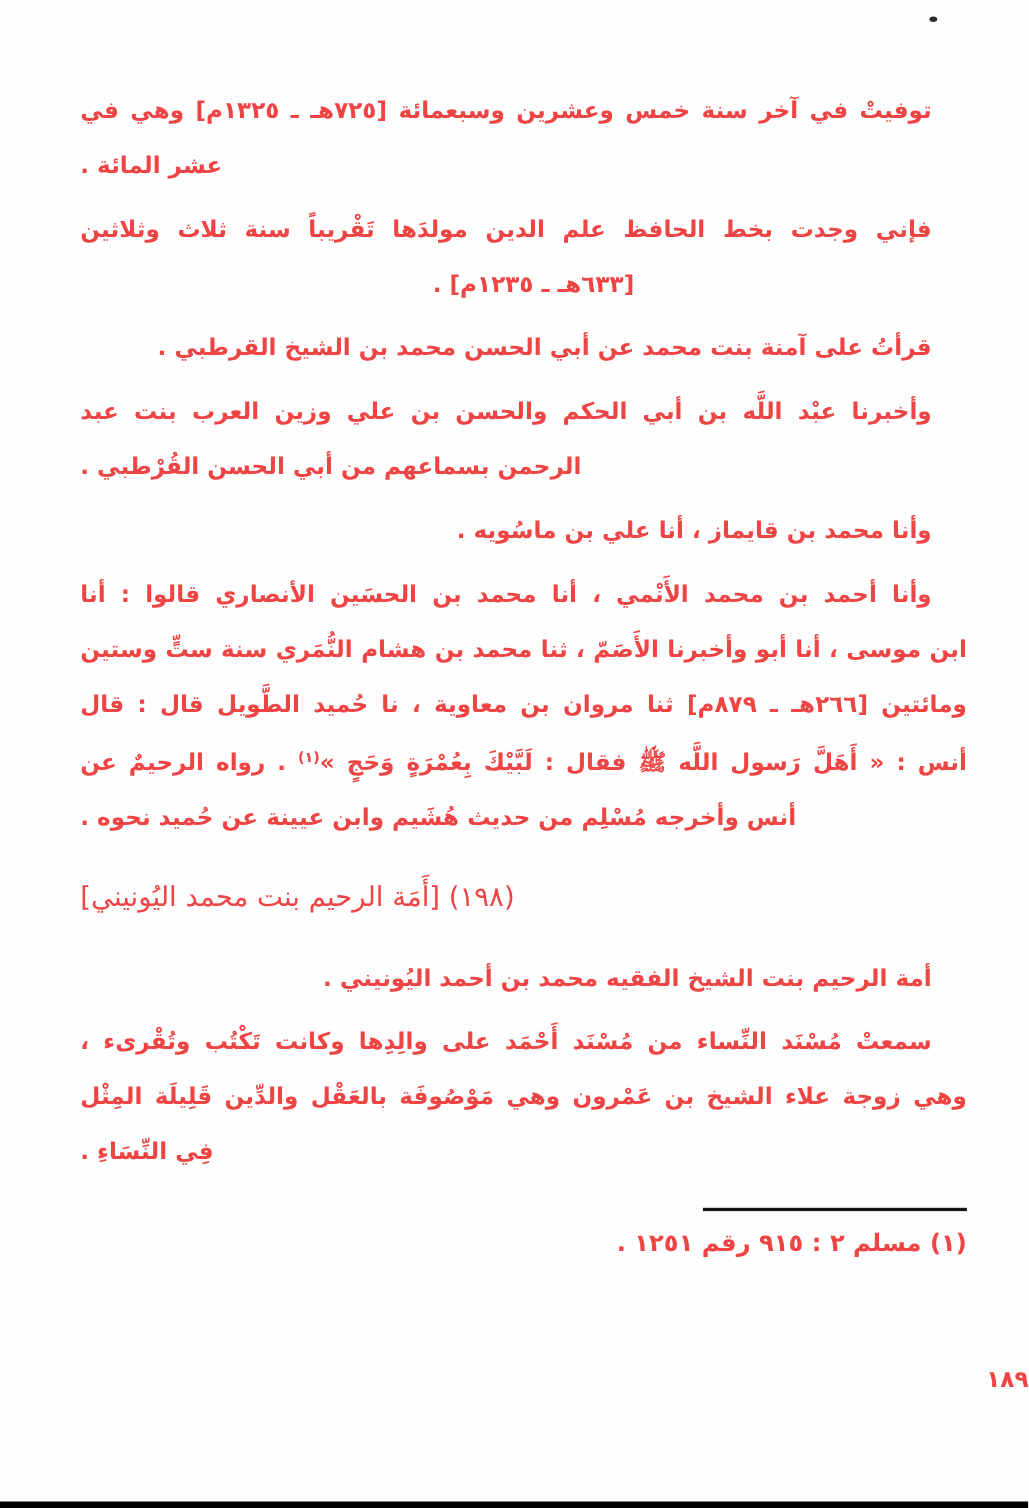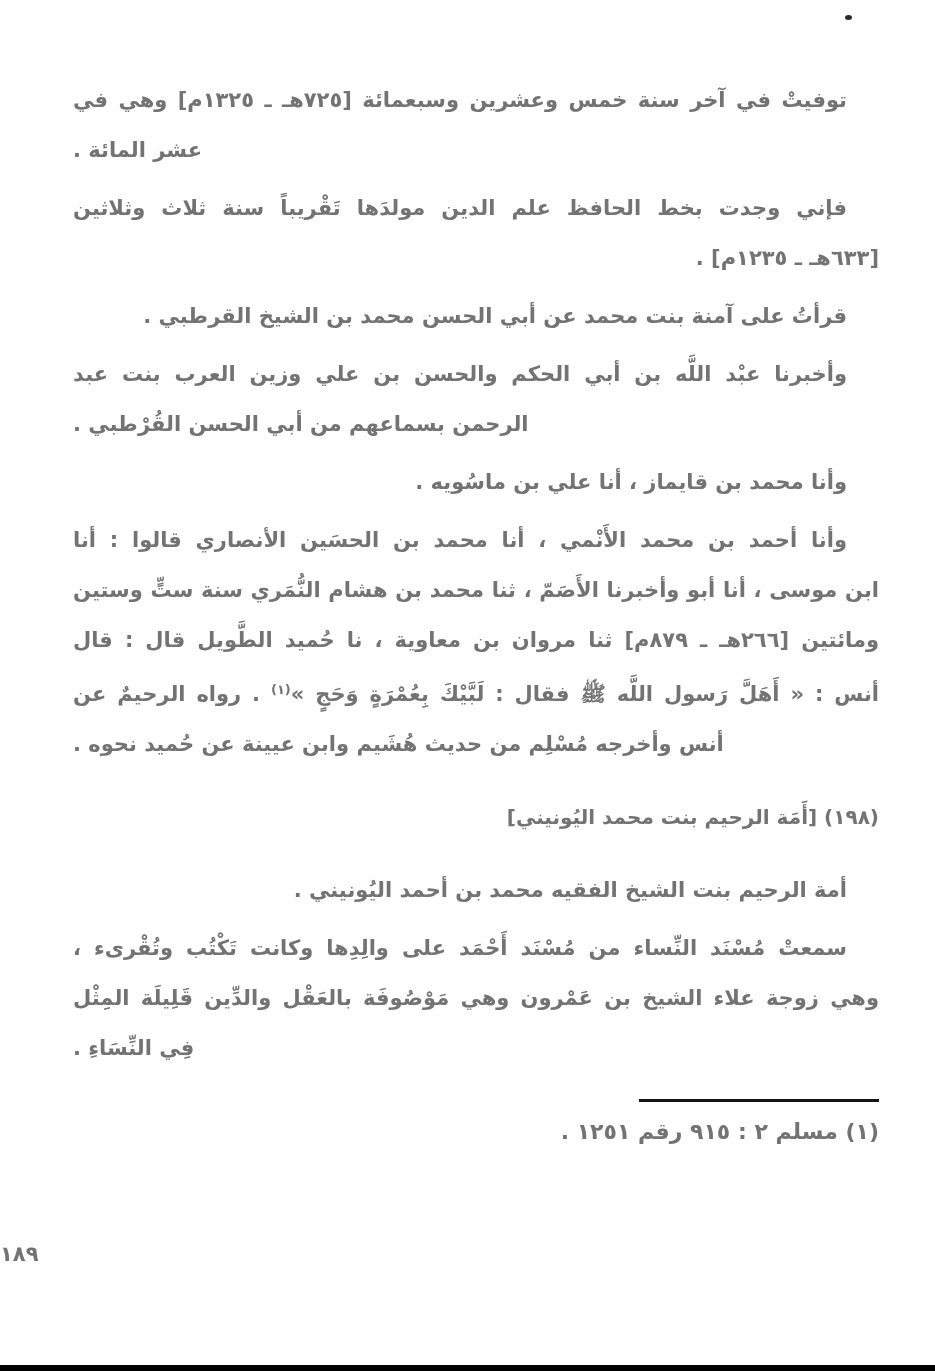--- a/index.html
+++ b/index.html
@@ -1,60 +1,60 @@
 <!DOCTYPE html>
 <html lang="ar"><head>
 <meta charset="utf-8">
 <style>
   html,body { margin:0; padding:0; background:#ffffff; }
   .sheet {
     position:relative;
     width:935px; height:1371px;
     background:#fefefe;
-    color:#737373;
+    color:#ef4444;
     font-family:"DejaVu Sans", sans-serif;
     font-weight:700;
     overflow:hidden;
   }
   .text-block {
     position:absolute;
     top:75px; right:56px;
     width:806px;
     direction:rtl;
   }
   .para { margin:0 0 8px 0; }
   .line { font-size:21px; line-height:50px; }
   
   .just { text-align:justify; text-align-last:justify; text-justify:inter-word; }
   
   .endline { text-align:left; }
   
-  .leftline { text-align:right; padding-left:18px; }
+  .leftline { text-align:center; padding-left:18px; }
   
   .first { padding-right:32px; }
   
   .single { text-align:right; padding-right:32px; }
   .heading {
     margin:22px 0;
-    font-size:20px;
+    font-size:25px;
     line-height:52px;
-    text-align:right;
-    font-weight:700;
+    text-align:left;
+    font-weight:400;
   }
   .fnref { font-size:13px; vertical-align:7px; font-weight:700; }
   .fn-rule {
     width:240px; height:0;
     border:0; border-top:3px solid #151515;
     margin:26px 0 10px auto; 
   }
   .footnote { font-size:22px; line-height:40px; text-align:right; }
   .page-number {
     position:absolute;
     top:1242px; left:0; width:100%;
-    text-align:left;
+    text-align:right;
     font-size:21px;
     letter-spacing:2px;
     direction:rtl;
   }
   .scan-bar {
     position:absolute;
     bottom:0; left:0;
     width:100%; height:6px;
     background:#000;
   }

